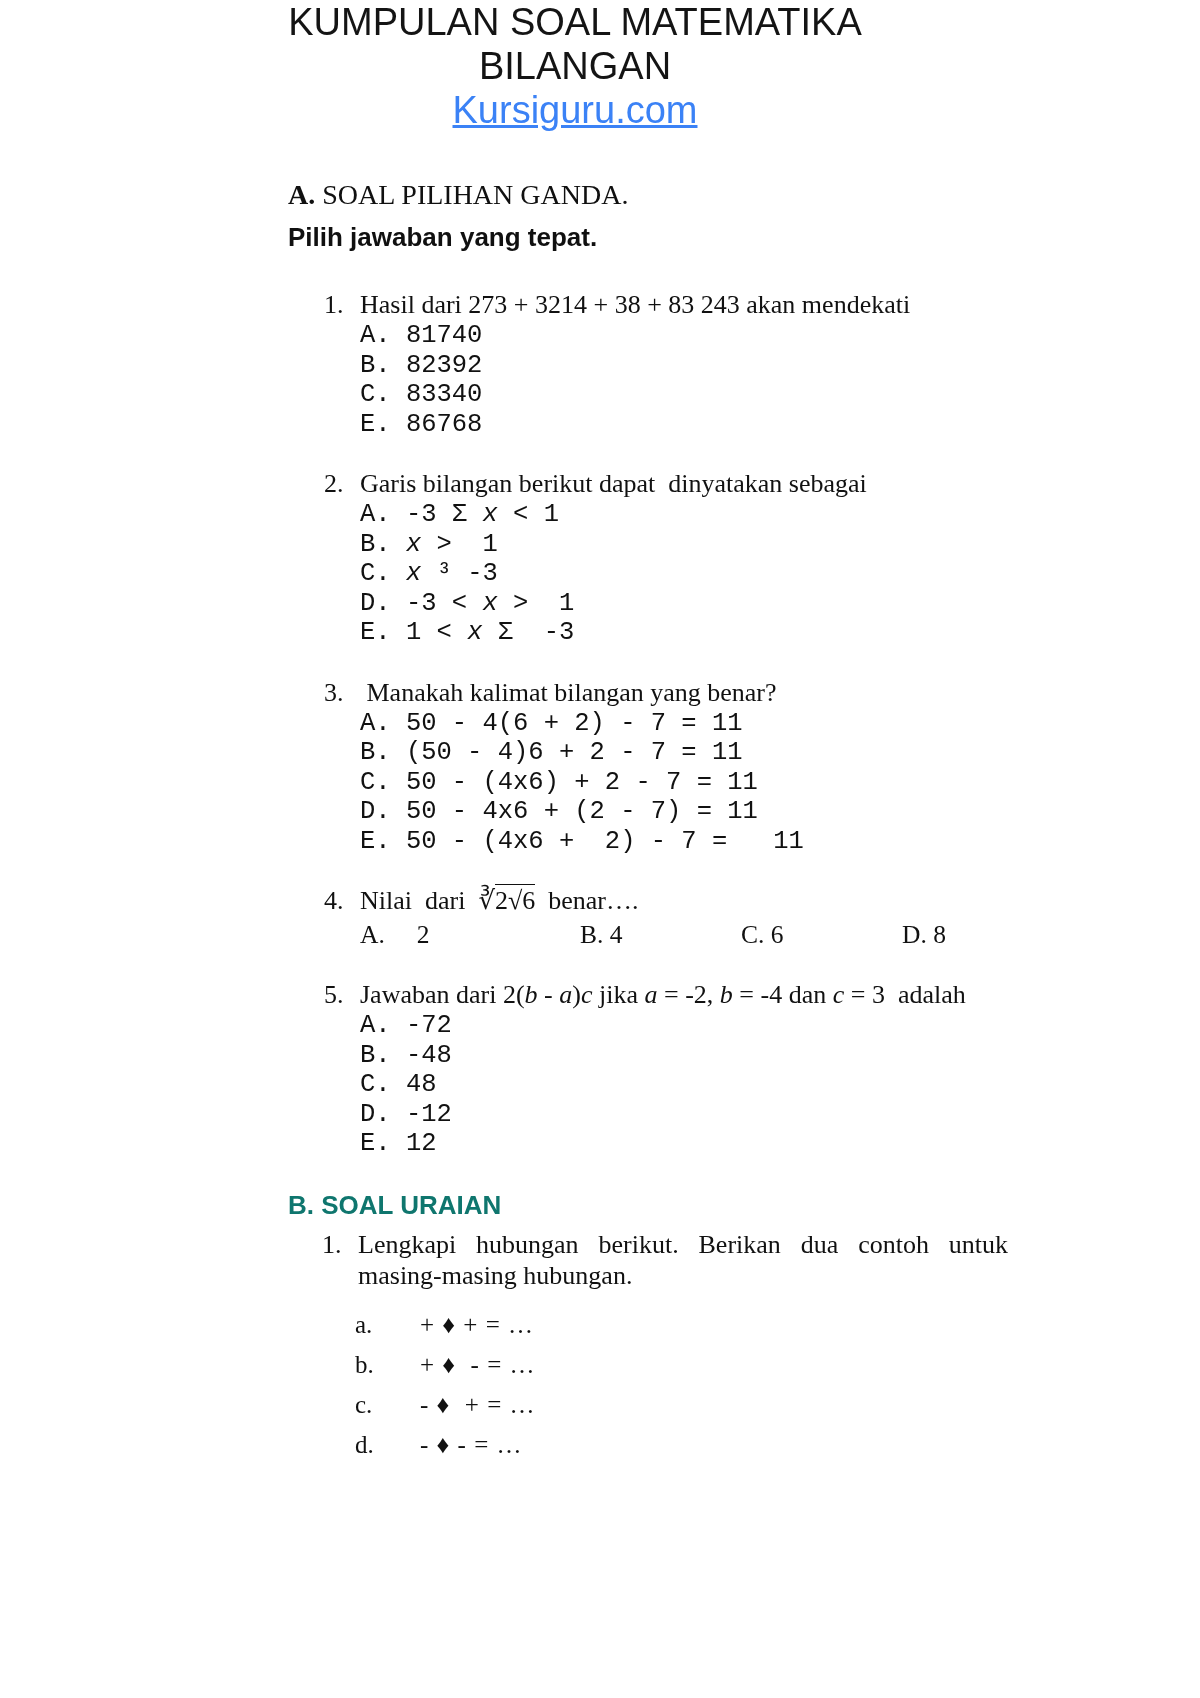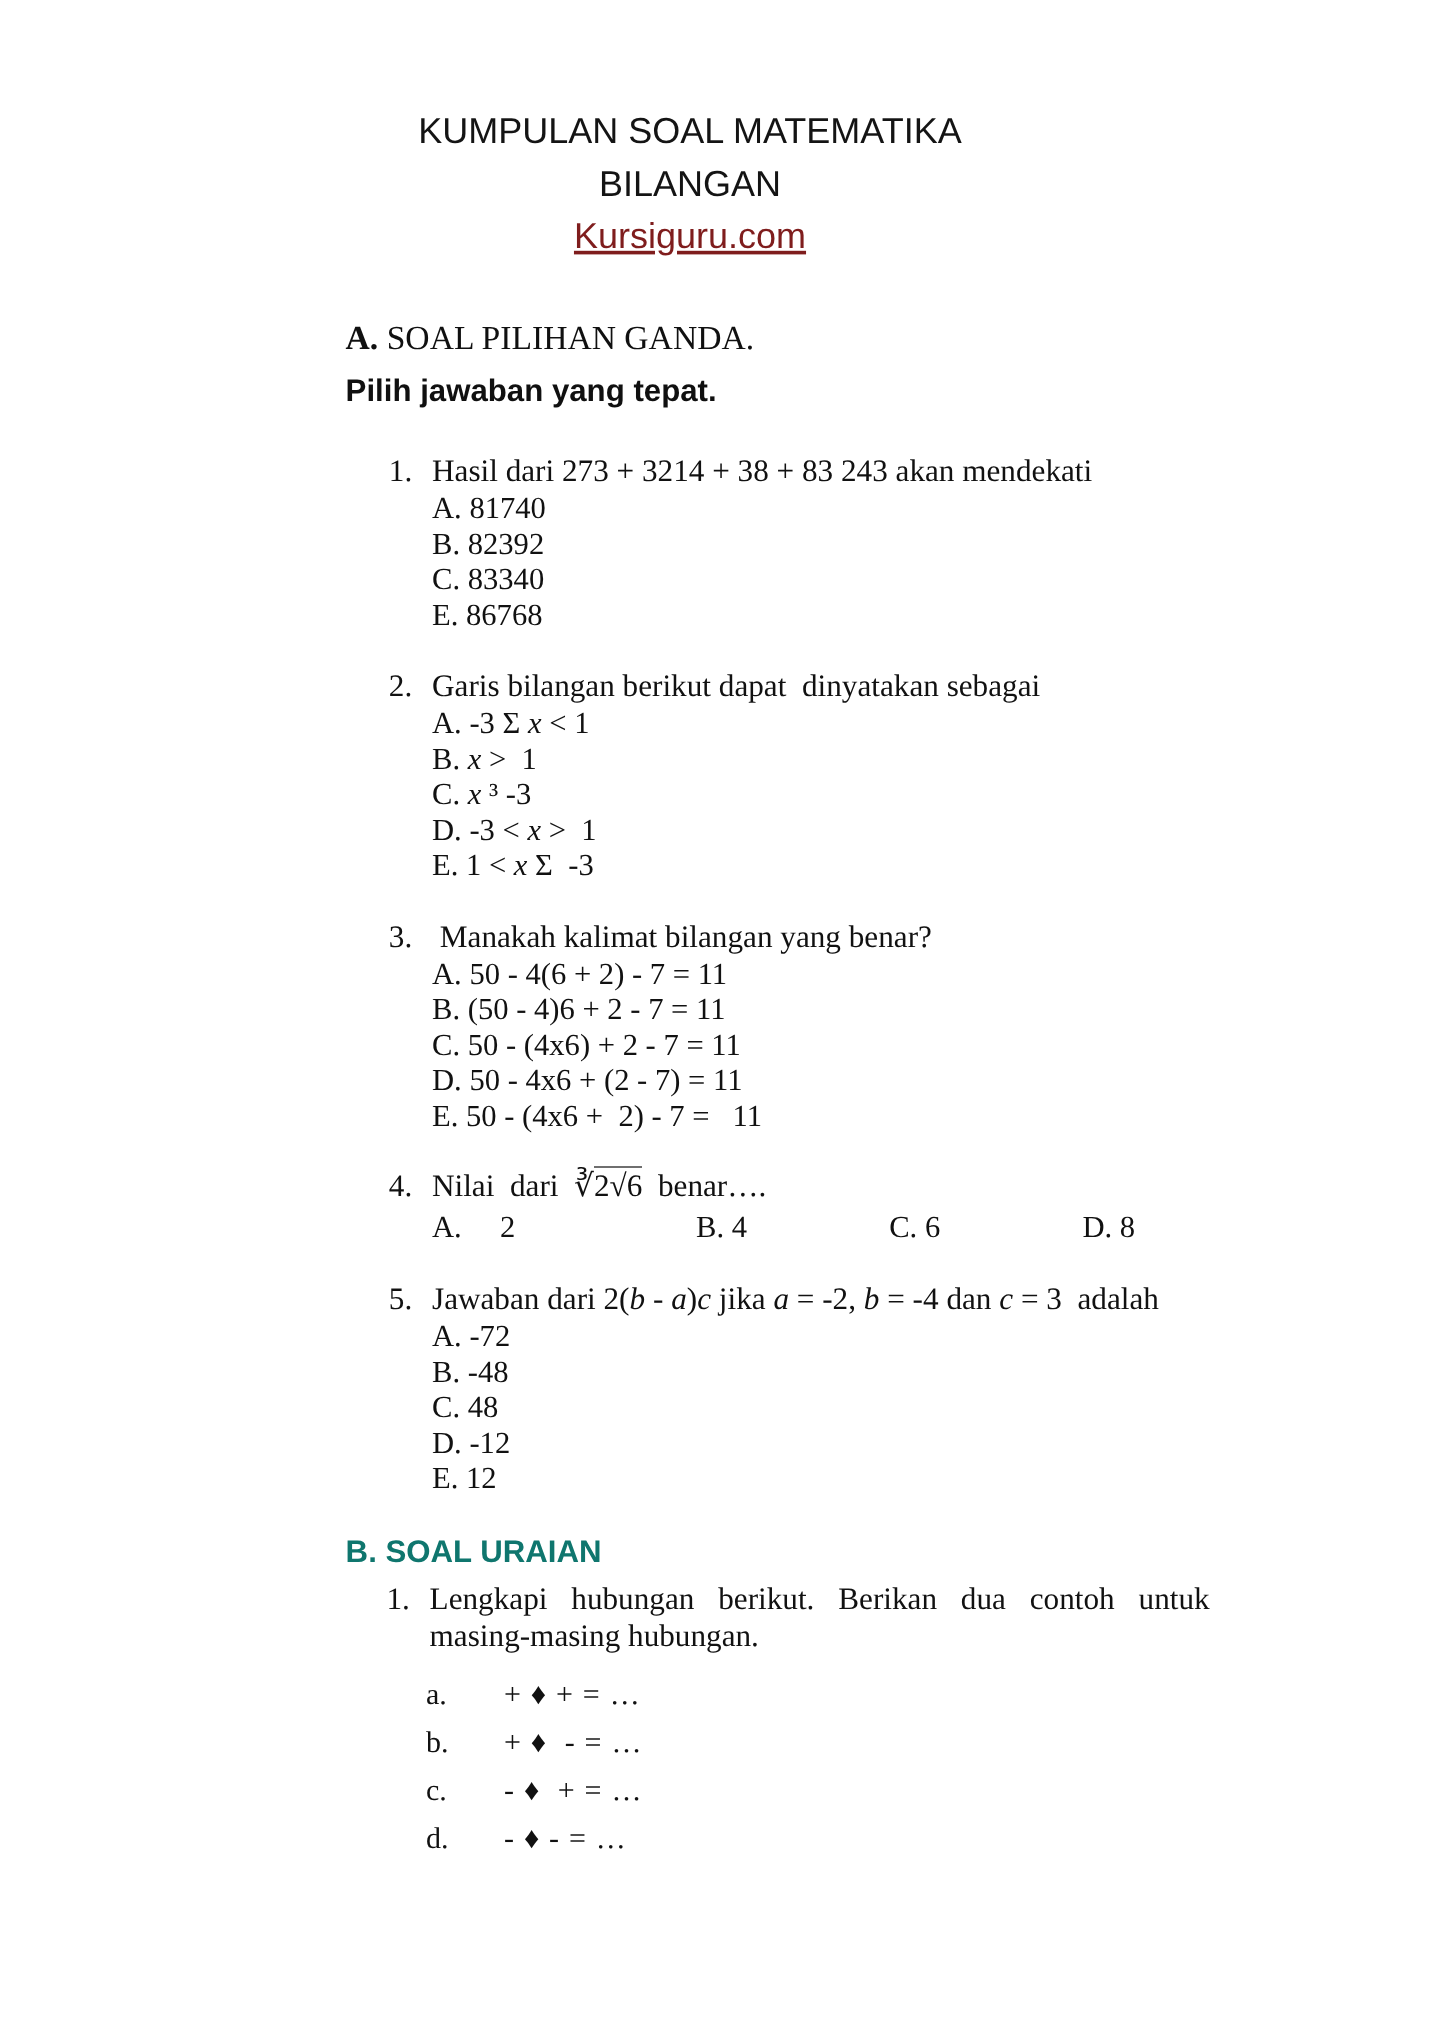--- a/index.html
+++ b/index.html
@@ -7,30 +7,29 @@
     width:1200px;height:1698px;
     background:#ffffff;color:#111111;
     font-family:"Liberation Serif", serif;
     overflow:hidden;
     -webkit-font-smoothing:antialiased;
   }
   .page{width:1200px;height:1698px;position:relative;}
 
   
   .hdr{
-    padding-top:88px;
     width:1150px;
     text-align:center;
     font-family:"Liberation Sans", sans-serif;
-    font-size:30px;
+    font-size:38px;
     line-height:44px;
     color:#141414;
   }
   .hdr .site-link{
-    color:#7f1d1d;
+    color:#3b82f6;
     text-decoration:underline;
     cursor:pointer;
   }
 
   
   .content{margin-left:288px;margin-right:60px;}
   .sec-a{margin-top:46px;}
   .serif-heading{
     font-size:28px;line-height:34px;color:#101010;
     white-space:pre-wrap;
@@ -41,21 +40,21 @@
     font-family:"Liberation Sans", sans-serif;
     font-weight:bold;font-size:26px;line-height:32px;color:#101010;
   }
 
   .questions{margin-top:36px;}
   .question{padding-left:36px;}
   .question + .question{margin-top:29px;}
   .q-line{display:flex;font-size:26px;line-height:31px;}
   .q-num{width:36px;flex:0 0 36px;}
   .q-text{white-space:pre-wrap;max-width:660px;text-align:justify;}
-  .options{margin-left:36px;margin-top:1px;}
+  .options{margin-left:36px;margin-top:1px;font-family:Liberation Mono, monospace;}
   .option{font-size:25.5px;line-height:29.5px;white-space:pre-wrap;}
   .options-row{
     margin-left:36px;margin-top:3px;display:flex;
     font-size:25.5px;line-height:31px;gap:28px;
   }
   .options-row .opt-cell{white-space:pre;}
   .options-row .opt-cell:nth-child(1){width:192px;}
   .options-row .opt-cell:nth-child(2){width:133px;}
   .options-row .opt-cell:nth-child(3){width:133px;}
 

